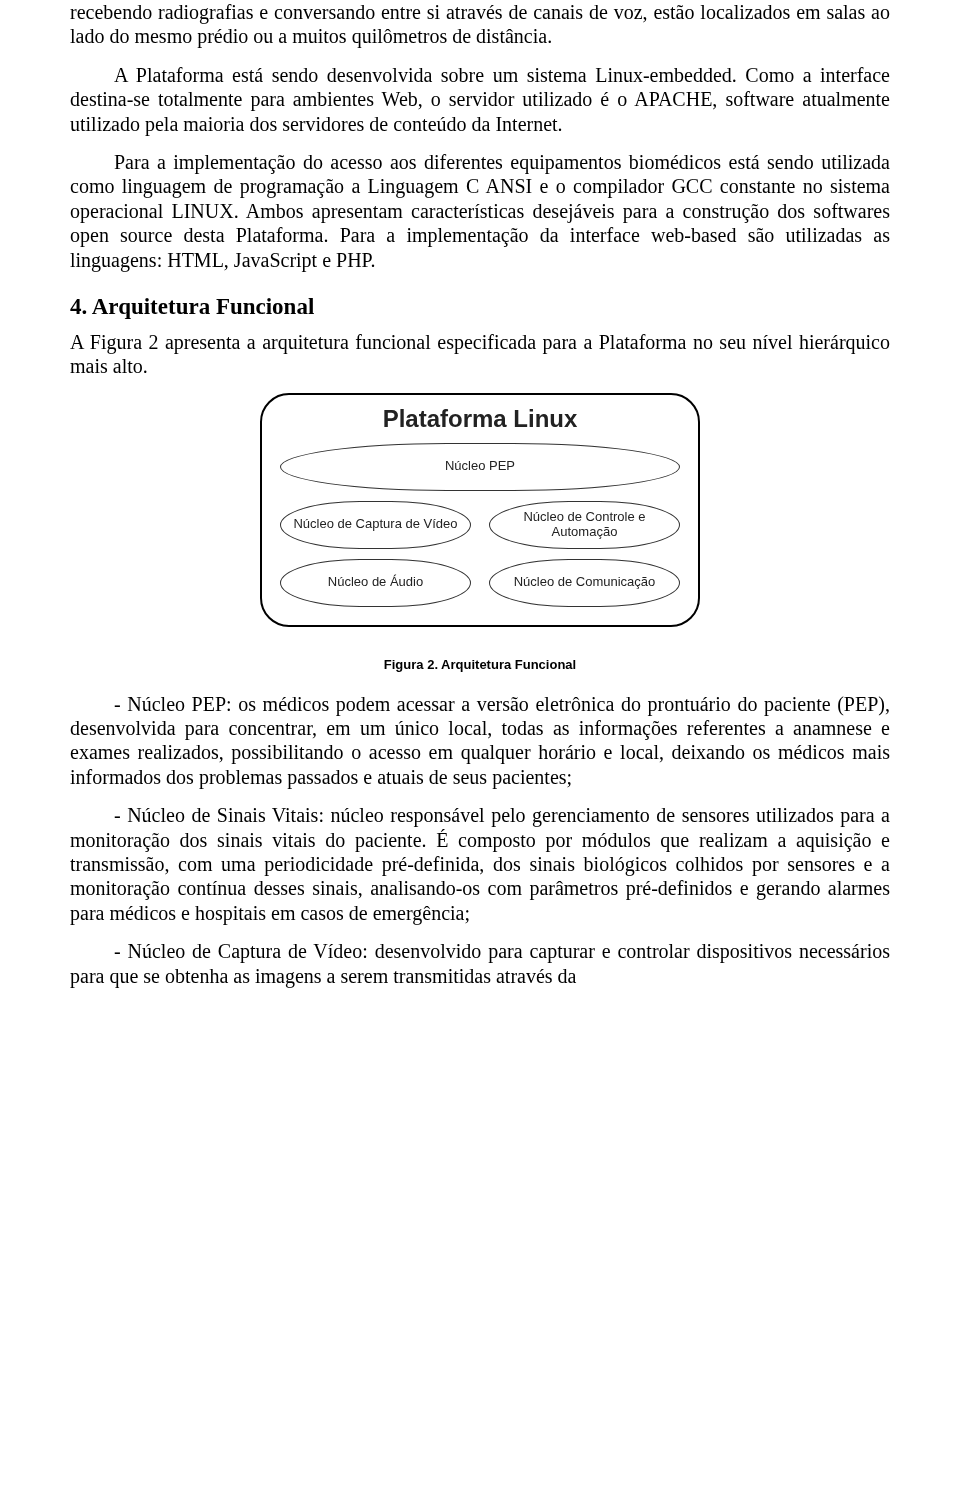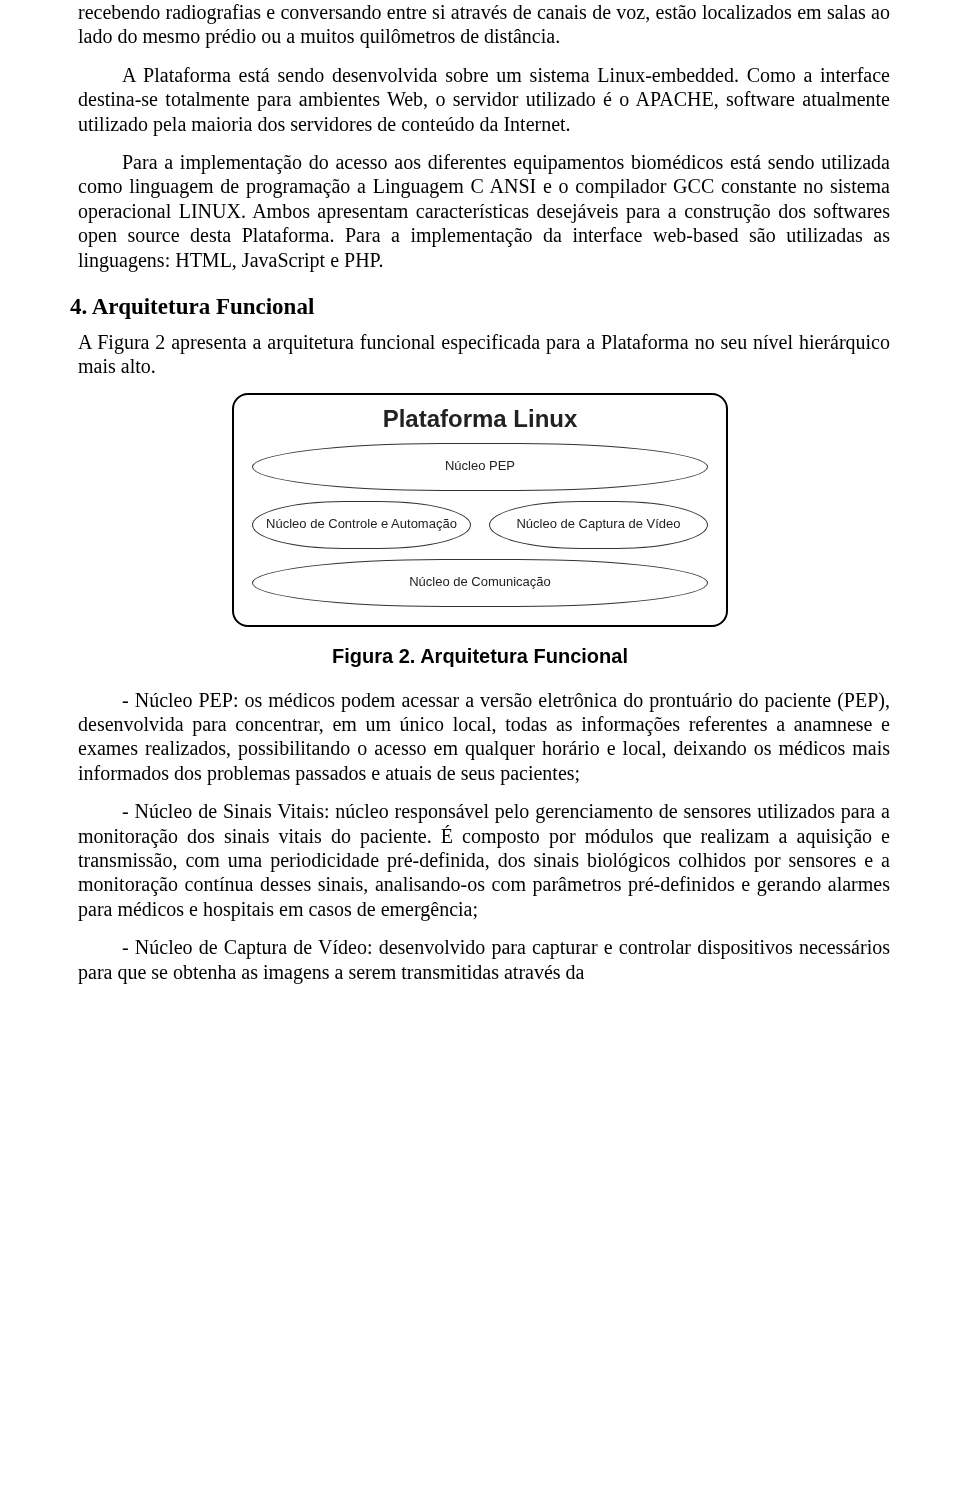--- a/index.html
+++ b/index.html
@@ -10,40 +10,40 @@
     color: #000;
     width: 960px;
   }
   .page {
     padding: 0 70px 40px 70px;
     box-sizing: border-box;
   }
   p.body {
     font-size: 20px;
     line-height: 1.22;
-    margin: 0 0 14px 8px;
+    margin: 0 0 14px 0;
     text-align: justify;
   }
   p.indent {
     text-indent: 44px;
   }
   h2.section {
     font-size: 23px;
     font-weight: bold;
     margin: 22px 0 10px 0;
   }
   .figure-wrap {
     display: flex;
     justify-content: center;
     margin: 10px 0 8px 0;
   }
   .figure {
-    width: 496px;
+    width: 440px;
     border: 2px solid #000;
-    border-radius: 16px;
+    border-radius: 29px;
     padding: 10px 18px 18px 18px;
     box-sizing: border-box;
     font-family: Verdana, Geneva, sans-serif;
     color: #222;
   }
   .figure-title {
     font-weight: bold;
     font-size: 24px;
     text-align: center;
     margin-bottom: 10px;
@@ -66,23 +66,23 @@
     text-align: center;
     font-size: 13px;
     line-height: 1.15;
     background: #fff;
     padding: 0 4px;
     box-sizing: border-box;
   }
   .figcaption {
     text-align: center;
     font-family: Arial, Helvetica, sans-serif;
-    font-size: 20px;
+    font-size: 13px;
     font-weight: bold;
-    margin: 18px 0 20px 0;
+    margin: 30px 0 20px 0;
   }
 </style>
 </head>
 <body>
 
 <div class="page">
 
   <p class="body">recebendo radiografias e conversando entre si através de canais de voz, estão localizados em salas ao lado do mesmo prédio ou a muitos quilômetros de distância.</p>
 
   <p class="body indent">A Plataforma está sendo desenvolvida sobre um sistema Linux-embedded. Como a interface destina-se totalmente para ambientes Web, o servidor utilizado é o APACHE, software atualmente utilizado pela maioria dos servidores de conteúdo da Internet.</p>
@@ -93,24 +93,25 @@
 
   <p class="body">A Figura 2 apresenta a arquitetura funcional especificada para a Plataforma no seu nível hierárquico mais alto.</p>
 
   <div class="figure-wrap">
     <div class="figure">
       <div class="figure-title">Plataforma Linux</div>
       <div class="figure-row">
         <div class="ellipse">Núcleo PEP</div>
       </div>
       <div class="figure-row">
+        <div class="ellipse">Núcleo de Captura de Vídeo</div>
         <div class="ellipse">Núcleo de Controle e Automação</div>
-        <div class="ellipse">Núcleo de Captura de Vídeo</div>
       </div>
       <div class="figure-row" style="margin-bottom:0;">
+        <div class="ellipse">Núcleo de Áudio</div>
         <div class="ellipse">Núcleo de Comunicação</div>
       </div>
     </div>
   </div>
 
   <div class="figcaption">Figura 2. Arquitetura Funcional</div>
 
 
   <p class="body indent">- Núcleo PEP: os médicos podem acessar a versão eletrônica do prontuário do paciente (PEP), desenvolvida para concentrar, em um único local, todas as informações referentes a anamnese e exames realizados, possibilitando o acesso em qualquer horário e local, deixando os médicos mais informados dos problemas passados e atuais de seus pacientes;</p>
 

